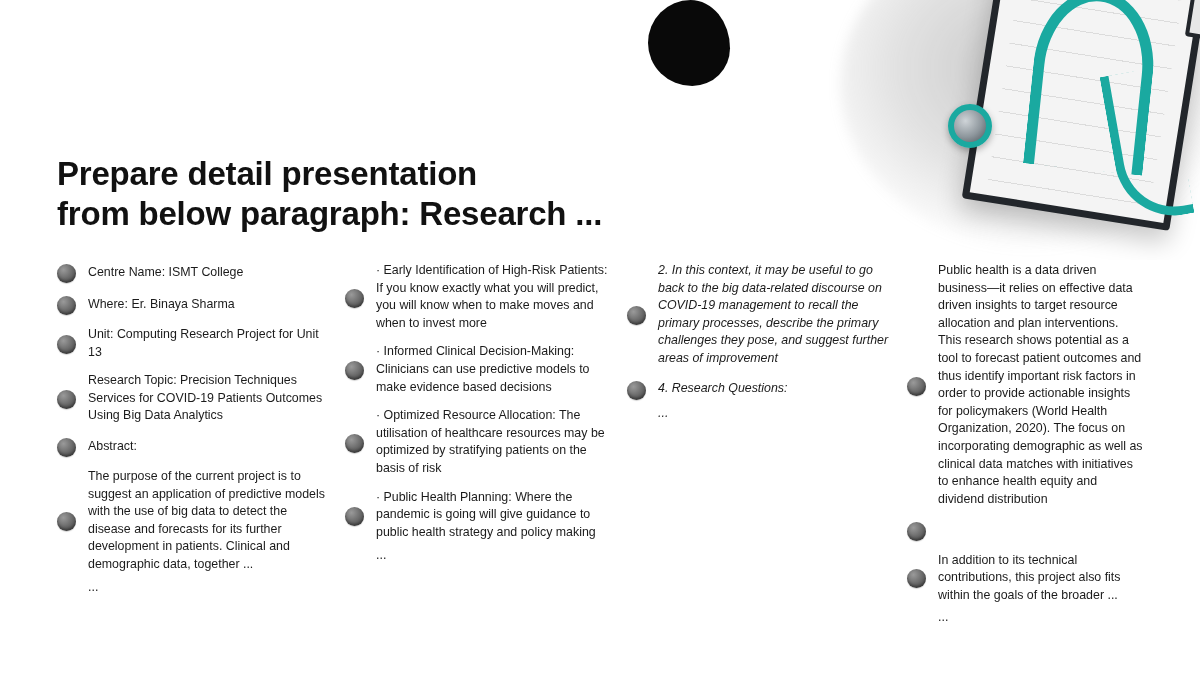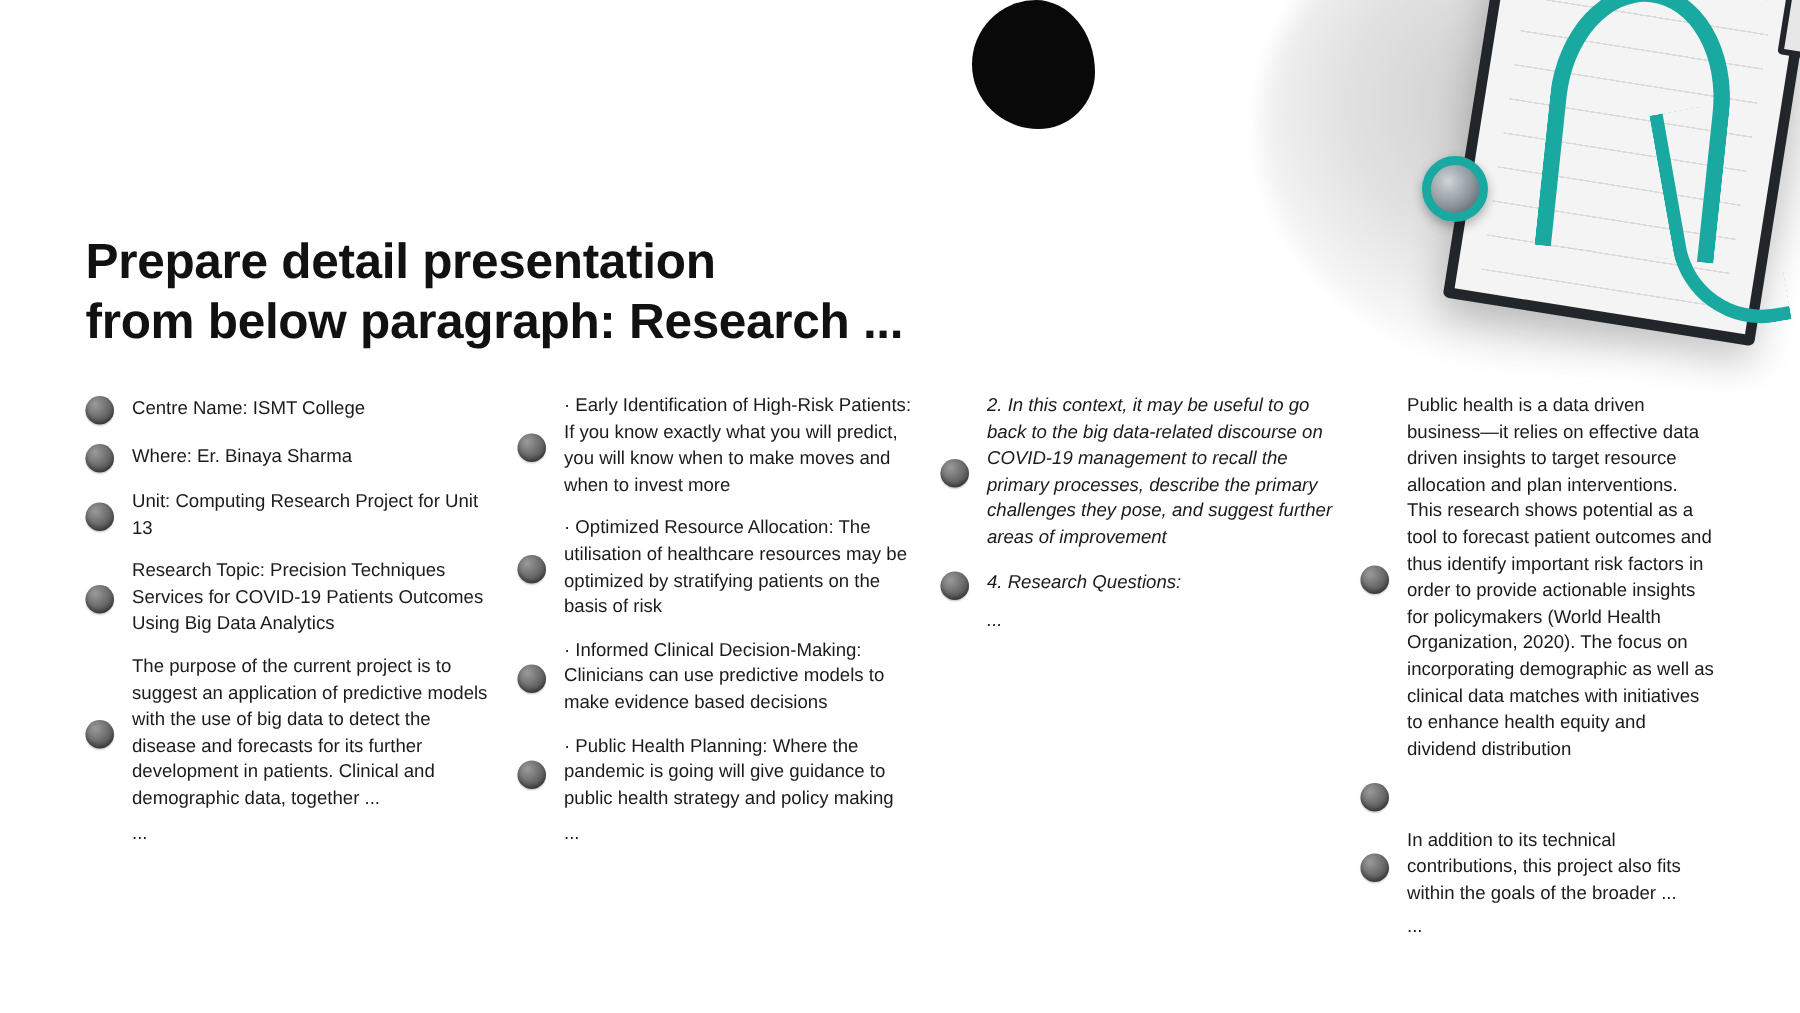--- a/index.html
+++ b/index.html
@@ -214,40 +214,44 @@
     <div class="item">
       <span class="bullet"></span>
       <span class="text">Unit: Computing Research Project for Unit 13</span>
     </div>
     <div class="item">
       <span class="bullet"></span>
       <span class="text">Research Topic: Precision Techniques Services for COVID-19 Patients Outcomes Using Big Data Analytics</span>
     </div>
     <div class="item">
       <span class="bullet"></span>
+      <span class="text">Abstract:</span>
+    </div>
+    <div class="item">
+      <span class="bullet"></span>
       <span class="text">The purpose of the current project is to suggest an application of predictive models with the use of big data to detect the disease and forecasts for its further development in patients. Clinical and demographic data, together ...</span>
     </div>
     <div class="ellipsis-line">...</div>
   </div>
 
   <div class="col col-2">
     <div class="item">
       <span class="bullet"></span>
       <span class="text">· Early Identification of High-Risk Patients: If you know exactly what you will predict, you will know when to make moves and when to invest more</span>
     </div>
     <div class="item">
       <span class="bullet"></span>
+      <span class="text">· Informed Clinical Decision-Making: Clinicians can use predictive models to make evidence based decisions</span>
+    </div>
+    <div class="item">
+      <span class="bullet"></span>
       <span class="text">· Optimized Resource Allocation: The utilisation of healthcare resources may be optimized by stratifying patients on the basis of risk</span>
     </div>
     <div class="item">
       <span class="bullet"></span>
-      <span class="text">· Informed Clinical Decision-Making: Clinicians can use predictive models to make evidence based decisions</span>
-    </div>
-    <div class="item">
-      <span class="bullet"></span>
       <span class="text">· Public Health Planning: Where the pandemic is going will give guidance to public health strategy and policy making</span>
     </div>
     <div class="ellipsis-line">...</div>
   </div>
 
   <div class="col col-3">
     <div class="item">
       <span class="bullet"></span>
       <span class="text">2. In this context, it may be useful to go back to the big data-related discourse on COVID-19 management to recall the primary processes, describe the primary challenges they pose, and suggest further areas of improvement</span>
     </div>

